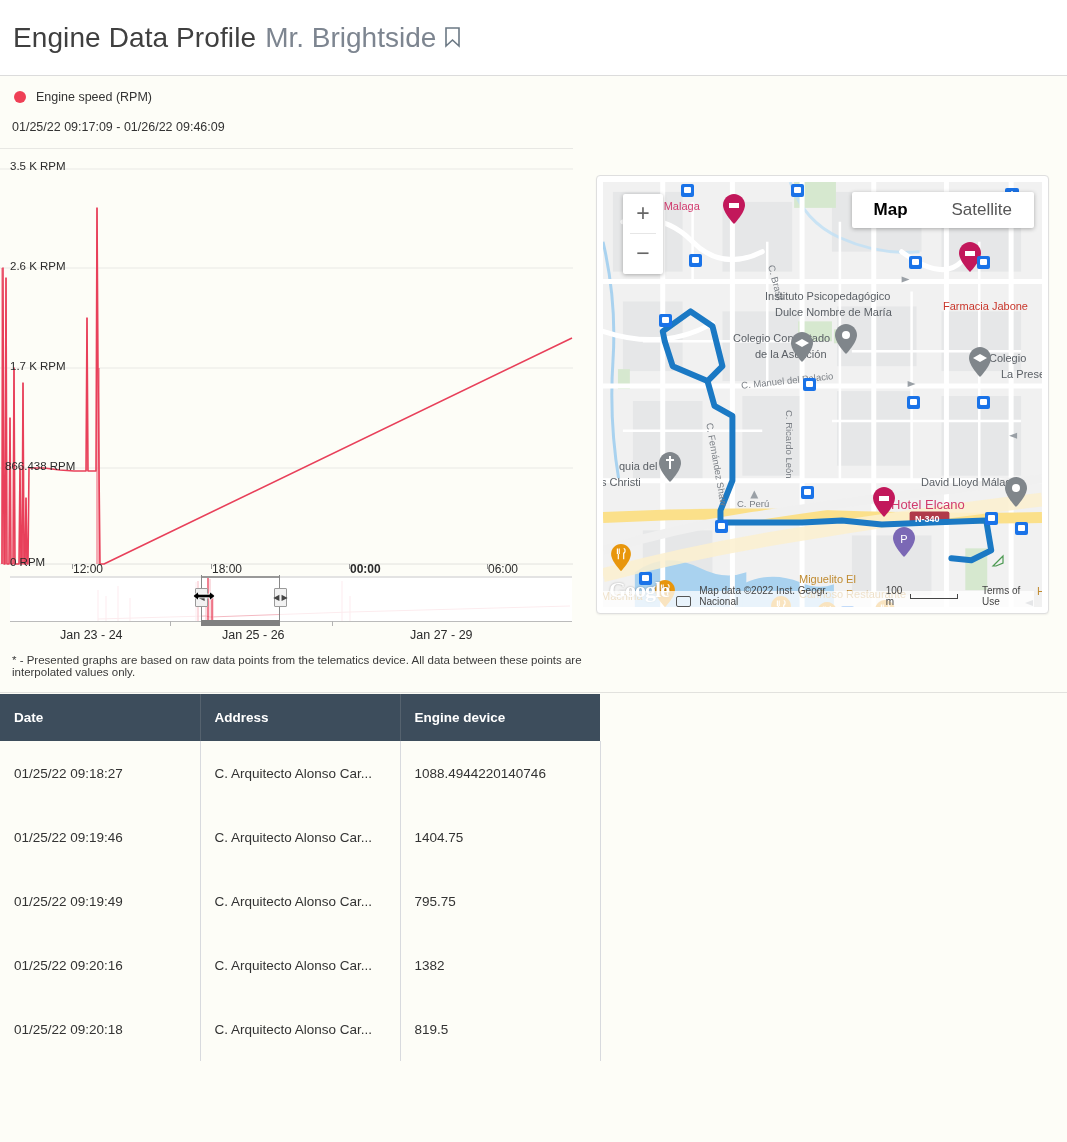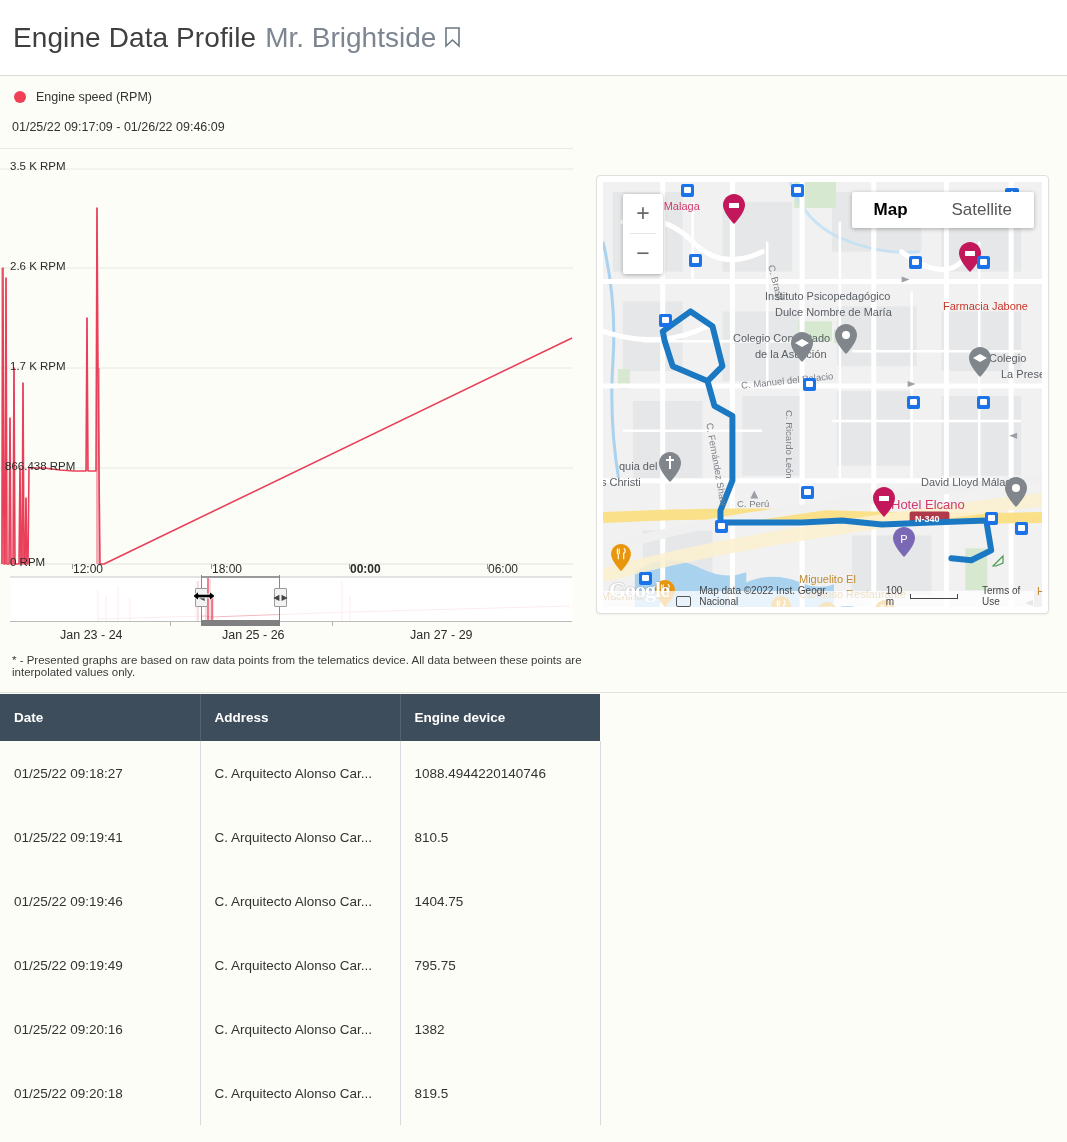--- a/index.html
+++ b/index.html
@@ -553,25 +553,20 @@
           <th>Date</th>
           <th>Address</th>
           <th>Engine device</th>
         </tr>
       </thead>
       <tbody>
         <tr>
           <td>01/25/22 09:18:27</td>
           <td>C. Arquitecto Alonso Car...</td>
           <td>1088.4944220140746</td>
-        </tr>
-        <tr>
-          <td>01/25/22 09:19:41</td>
-          <td>C. Arquitecto Alonso Car...</td>
-          <td>810.5</td>
         </tr>
         <tr>
           <td>01/25/22 09:19:46</td>
           <td>C. Arquitecto Alonso Car...</td>
           <td>1404.75</td>
         </tr>
         <tr>
           <td>01/25/22 09:19:49</td>
           <td>C. Arquitecto Alonso Car...</td>
           <td>795.75</td>

